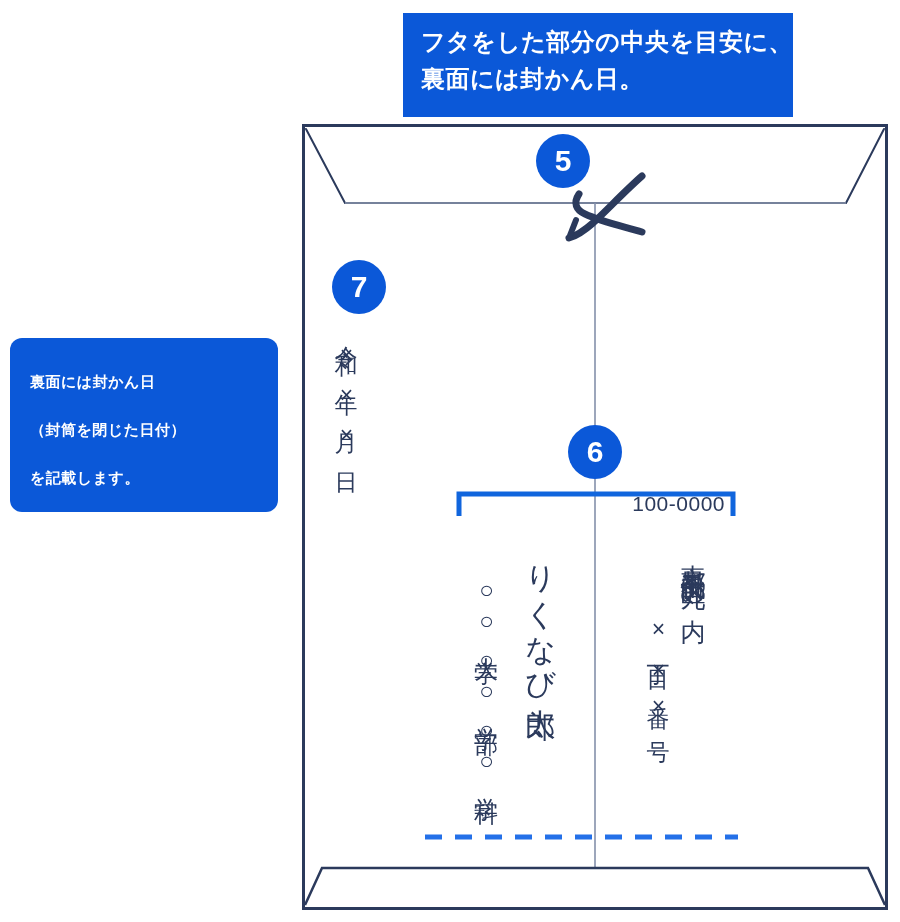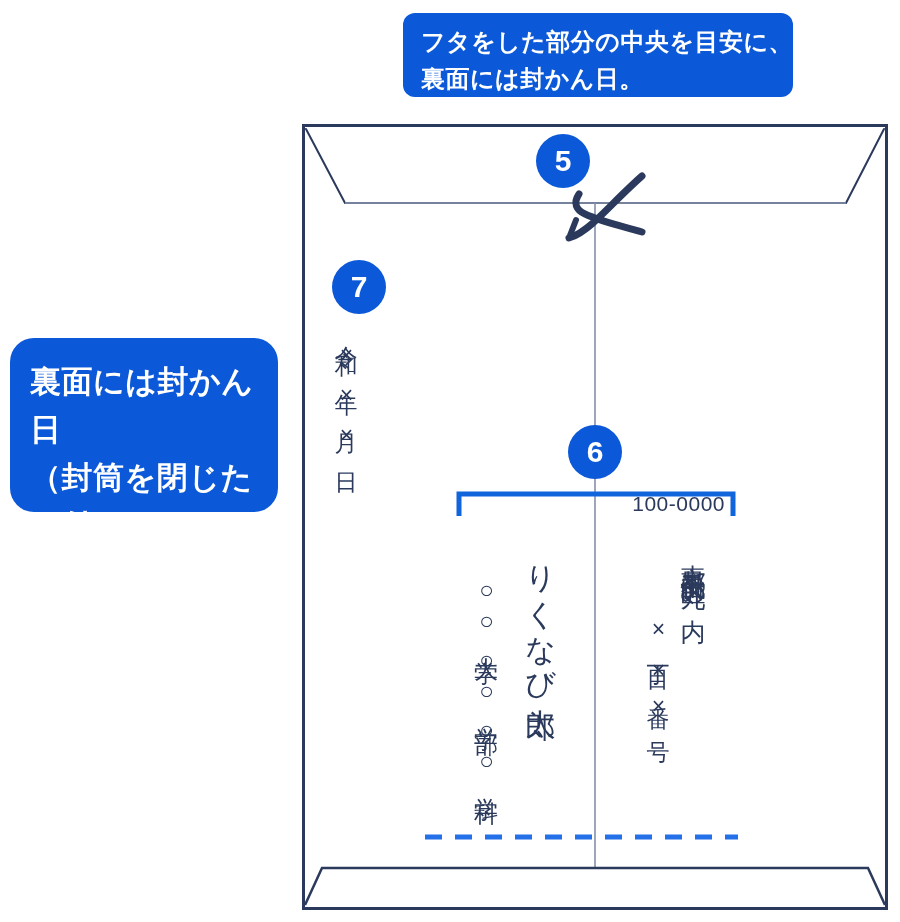--- a/index.html
+++ b/index.html
@@ -6,26 +6,26 @@
   .canvas{
     position:relative;width:900px;height:922px;background:#ffffff;overflow:hidden;
     font-family:"Liberation Sans","DejaVu Sans",sans-serif;
   }
   
   .callout{
     position:absolute;background:var(--accent_blue,#0b58d8);color:#ffffff;
     font-weight:bold;box-sizing:border-box;
   }
   .callout-top{
-    left:403px;top:13px;width:390px;height:84px;border-radius:12px;
+    left:403px;top:13px;width:390px;height:104px;border-radius:0;
     padding:10px 0 0 18px;font-size:24px;line-height:37px;letter-spacing:0.5px;
   }
   .callout-left{
-    left:10px;top:338px;width:268px;height:174px;border-radius:24px;
-    padding:20px 0 0 20px;font-size:31px;line-height:48px;letter-spacing:0.5px;
+    left:10px;top:338px;width:268px;height:174px;border-radius:12px;
+    padding:20px 0 0 20px;font-size:15px;line-height:48px;letter-spacing:0.5px;
   }
   
   .envelope{position:absolute;left:302px;top:124px;width:586px;height:786px;}
   .envelope svg{position:absolute;inset:0;display:block;}
   .env-border{fill:#ffffff;stroke:var(--navy,#2b3a5c);stroke-width:3;}
   .fold-dark{stroke:var(--navy,#2b3a5c);stroke-width:2;fill:none;stroke-linecap:round;}
   .fold-bottom{stroke:var(--navy,#2b3a5c);stroke-width:2.5;fill:none;}
   .flap-horiz{stroke:var(--fold_line_gray,#76829b);stroke-width:2;fill:none;}
   .center-line{stroke:var(--center_line_gray,#8490aa);stroke-width:1.6;fill:none;}
   .bracket{stroke:var(--bracket_blue,#1065dd);stroke-width:5;fill:none;}
@@ -62,20 +62,21 @@
 <div class="canvas">
 
   <div class="callout callout-top">
     <div>フタをした部分の中央を目安に、</div>
     <div>裏面には封かん日。</div>
   </div>
 
   <div class="callout callout-left">
     <div>裏面には封かん日</div>
     <div>（封筒を閉じた日付）</div>
+    <div>を記載します。</div>
   </div>
 
   <div class="envelope">
     <svg viewBox="0 0 586 786" width="586" height="786">
       <rect class="env-border" x="1.5" y="1.5" width="583" height="783"></rect>
       <path class="fold-dark" d="M 4 5 L 43 79"></path>
       <path class="fold-dark" d="M 582 5 L 544 79"></path>
       <path class="flap-horiz" d="M 43 79 L 544 79"></path>
       <path class="center-line" d="M 293 79 L 293 744"></path>
       <path class="fold-bottom" d="M 3 781 L 20 744 L 566 744 L 583 781"></path>

